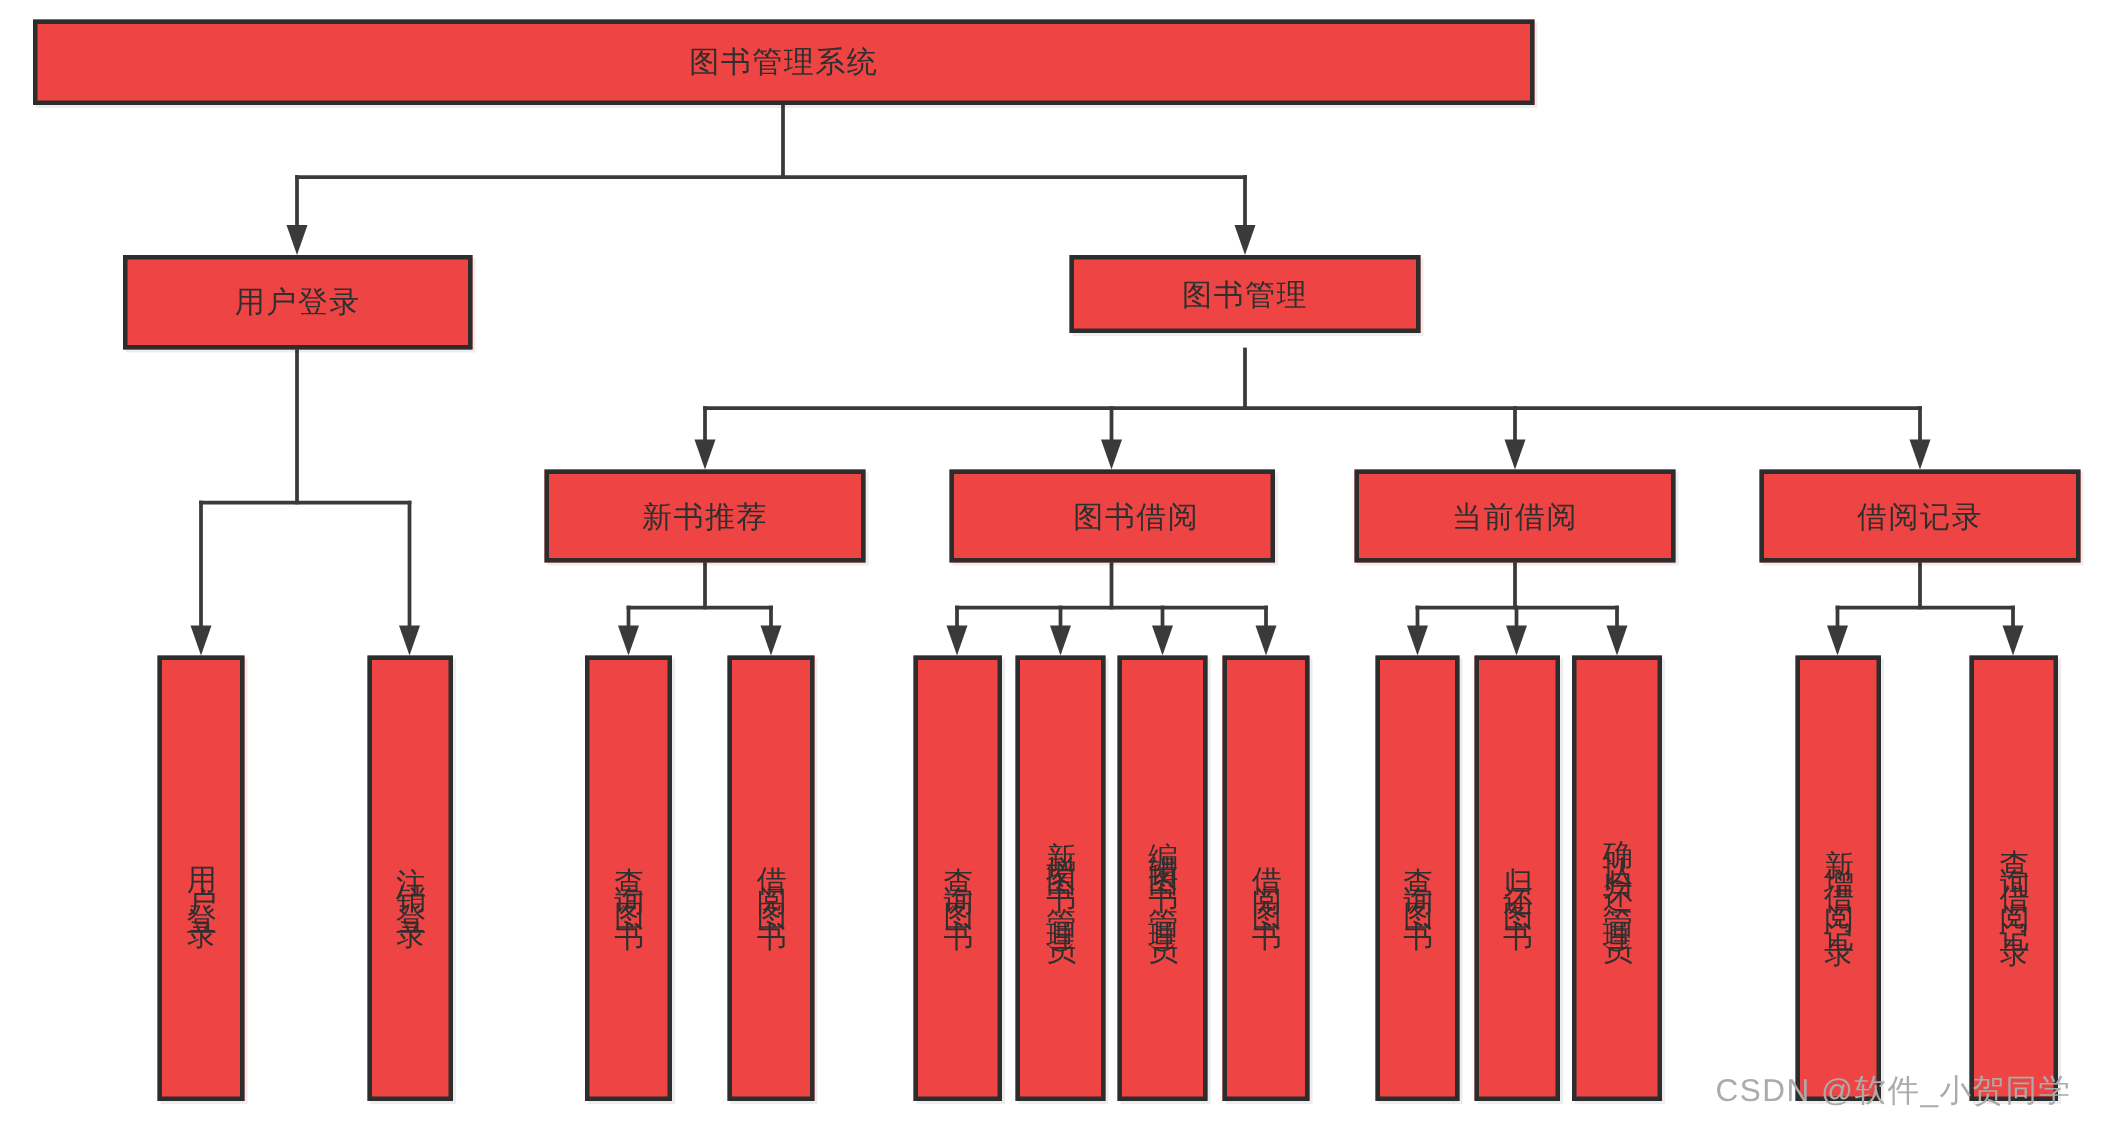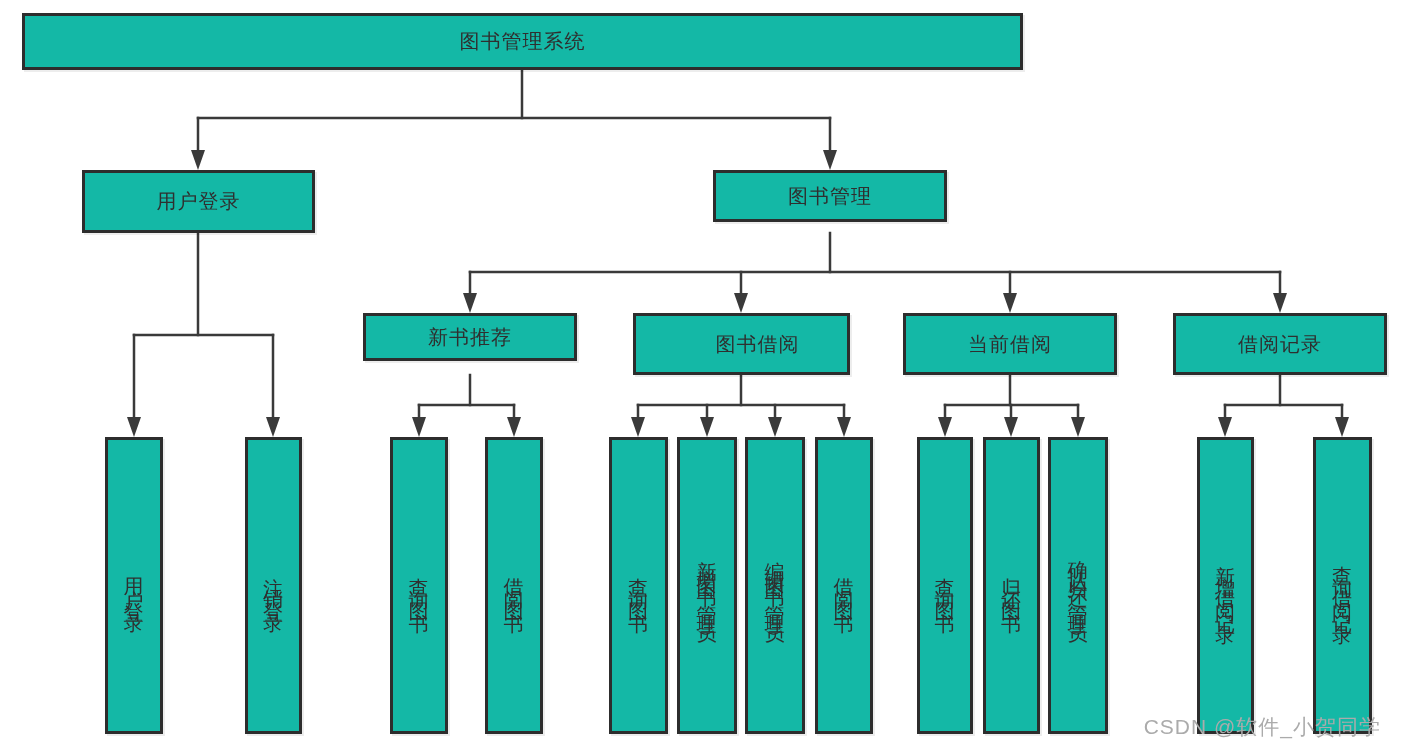--- a/index.html
+++ b/index.html
@@ -7,21 +7,21 @@
   #canvas{
     position:relative;
     width:1405px;height:747px;
     background:#ffffff;
     font-family:"Liberation Sans","DejaVu Sans",sans-serif;
     overflow:hidden;
   }
   #connectors{position:absolute;left:0;top:0;z-index:1;pointer-events:none;}
   .node{
     position:absolute;
-    background:#14b8a6;
+    background:#ef4444;
     border:3px solid #2d2d2d;
     box-shadow:2px 2px 0 rgba(0,0,0,0.07);
     display:flex;align-items:center;justify-content:center;
     z-index:2;
   }
   .node .hlabel{
     font-size:20px;color:#2f2f2f;letter-spacing:1px;white-space:nowrap;
   }
   .leaf .vlabel{
     writing-mode:vertical-rl;
@@ -113,21 +113,21 @@
     <span class="hlabel">图书管理系统</span>
   </div>
 
   <div class="node" style="left:82px;top:170px;width:233px;height:63px;">
     <span class="hlabel">用户登录</span>
   </div>
   <div class="node" style="left:713px;top:170px;width:234px;height:52px;">
     <span class="hlabel">图书管理</span>
   </div>
 
-  <div class="node" style="left:363px;top:313px;width:214px;height:48px;">
+  <div class="node" style="left:363px;top:313px;width:214px;height:62px;">
     <span class="hlabel">新书推荐</span>
   </div>
   <div class="node" style="left:633px;top:313px;width:217px;height:62px;padding-left:32px;">
     <span class="hlabel">图书借阅</span>
   </div>
   <div class="node" style="left:1173px;top:313px;width:214px;height:62px;">
     <span class="hlabel">借阅记录</span>
   </div>
   <div class="node" style="left:903px;top:313px;width:214px;height:62px;">
     <span class="hlabel">当前借阅</span>

